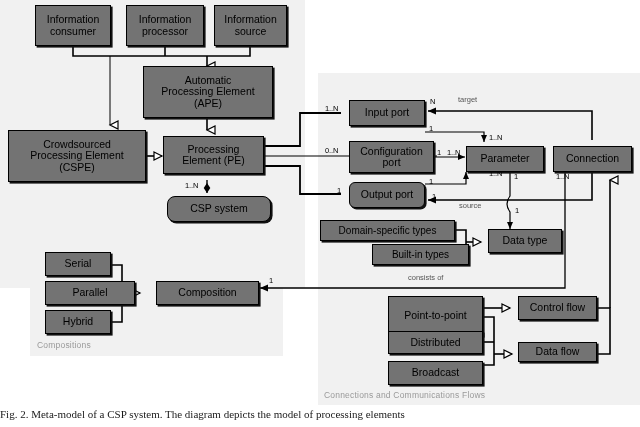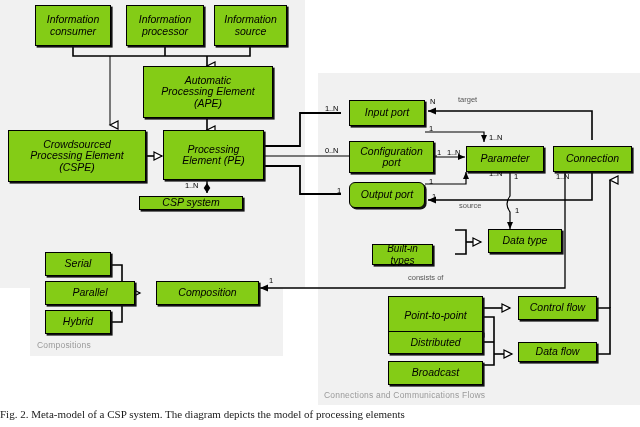--- a/index.html
+++ b/index.html
@@ -23,33 +23,32 @@
   }
   .panel-label {
     position: absolute;
     color: #9a9a9a;
     font-size: 8.5px;
     letter-spacing: 0.2px;
     white-space: nowrap;
   }
   .node {
     position: absolute;
-    background: #84cc16;
+    background: #737373;
     border: 1.4px solid #000000;
     box-shadow: 1.6px 1.6px 0 0 #111111;
     display: flex;
     align-items: center;
     justify-content: center;
     text-align: center;
     font-size: 10.5px;
     line-height: 11.5px;
     color: #000000;
     box-sizing: border-box;
     padding: 0 2px;
-    font-style: italic;
   }
   .mult {
     position: absolute;
     font-size: 7.5px;
     color: #000000;
     white-space: nowrap;
     letter-spacing: -0.1px;
   }
   .edge-label {
     position: absolute;
@@ -177,46 +176,47 @@
 source</div>
 
   <div class="node" style="left:143px; top:66px; width:130px; height:52px; white-space:pre-line;">Automatic
 Processing Element
 (APE)</div>
 
   <div class="node" style="left:8px; top:130px; width:138px; height:52px; white-space:pre-line;">Crowdsourced
 Processing Element
 (CSPE)</div>
 
-  <div class="node" style="left:163px; top:130px; width:101px; height:50px; white-space:pre-line;">Processing
+  <div class="node" style="left:163px; top:136px; width:101px; height:38px; white-space:pre-line;">Processing
 Element (PE)</div>
 
-  <div class="node" style="left:139px; top:196px; width:104px; height:14px;">CSP system</div>
+  <div class="node" style="left:167px; top:196px; width:104px; height:26px;border-radius:8px;">CSP system</div>
 
   <div class="node" style="left:45px; top:252px; width:66px; height:24px;">Serial</div>
 
   <div class="node" style="left:45px; top:281px; width:90px; height:24px;">Parallel</div>
 
   <div class="node" style="left:45px; top:310px; width:66px; height:24px;">Hybrid</div>
 
   <div class="node" style="left:156px; top:281px; width:103px; height:24px;">Composition</div>
 
   <div class="node" style="left:349px; top:100px; width:76px; height:26px;">Input port</div>
 
   <div class="node" style="left:349px; top:141px; width:85px; height:32px; white-space:pre-line;">Configuration
 port</div>
 
   <div class="node" style="left:349px; top:182px; width:76px; height:26px;border-radius:6px;">Output port</div>
 
   <div class="node" style="left:466px; top:146px; width:78px; height:26px;">Parameter</div>
 
   <div class="node" style="left:553px; top:146px; width:79px; height:26px;">Connection</div>
 
-
-  <div class="node" style="left:372px; top:244px; width:61px; height:21px; font-size:10px;">Built-in types</div>
+  <div class="node" style="left:320px; top:220px; width:135px; height:21px; font-size:10px;">Domain-specific types</div>
+
+  <div class="node" style="left:372px; top:244px; width:97px; height:21px; font-size:10px;">Built-in types</div>
 
   <div class="node" style="left:488px; top:229px; width:74px; height:24px;">Data type</div>
 
   <div class="node" style="left:388px; top:296px; width:95px; height:40px;">Point-to-point</div>
 
   <div class="node" style="left:388px; top:331px; width:95px; height:23px;">Distributed</div>
 
   <div class="node" style="left:388px; top:361px; width:95px; height:24px;">Broadcast</div>
 
   <div class="node" style="left:518px; top:296px; width:79px; height:24px;">Control flow</div>

